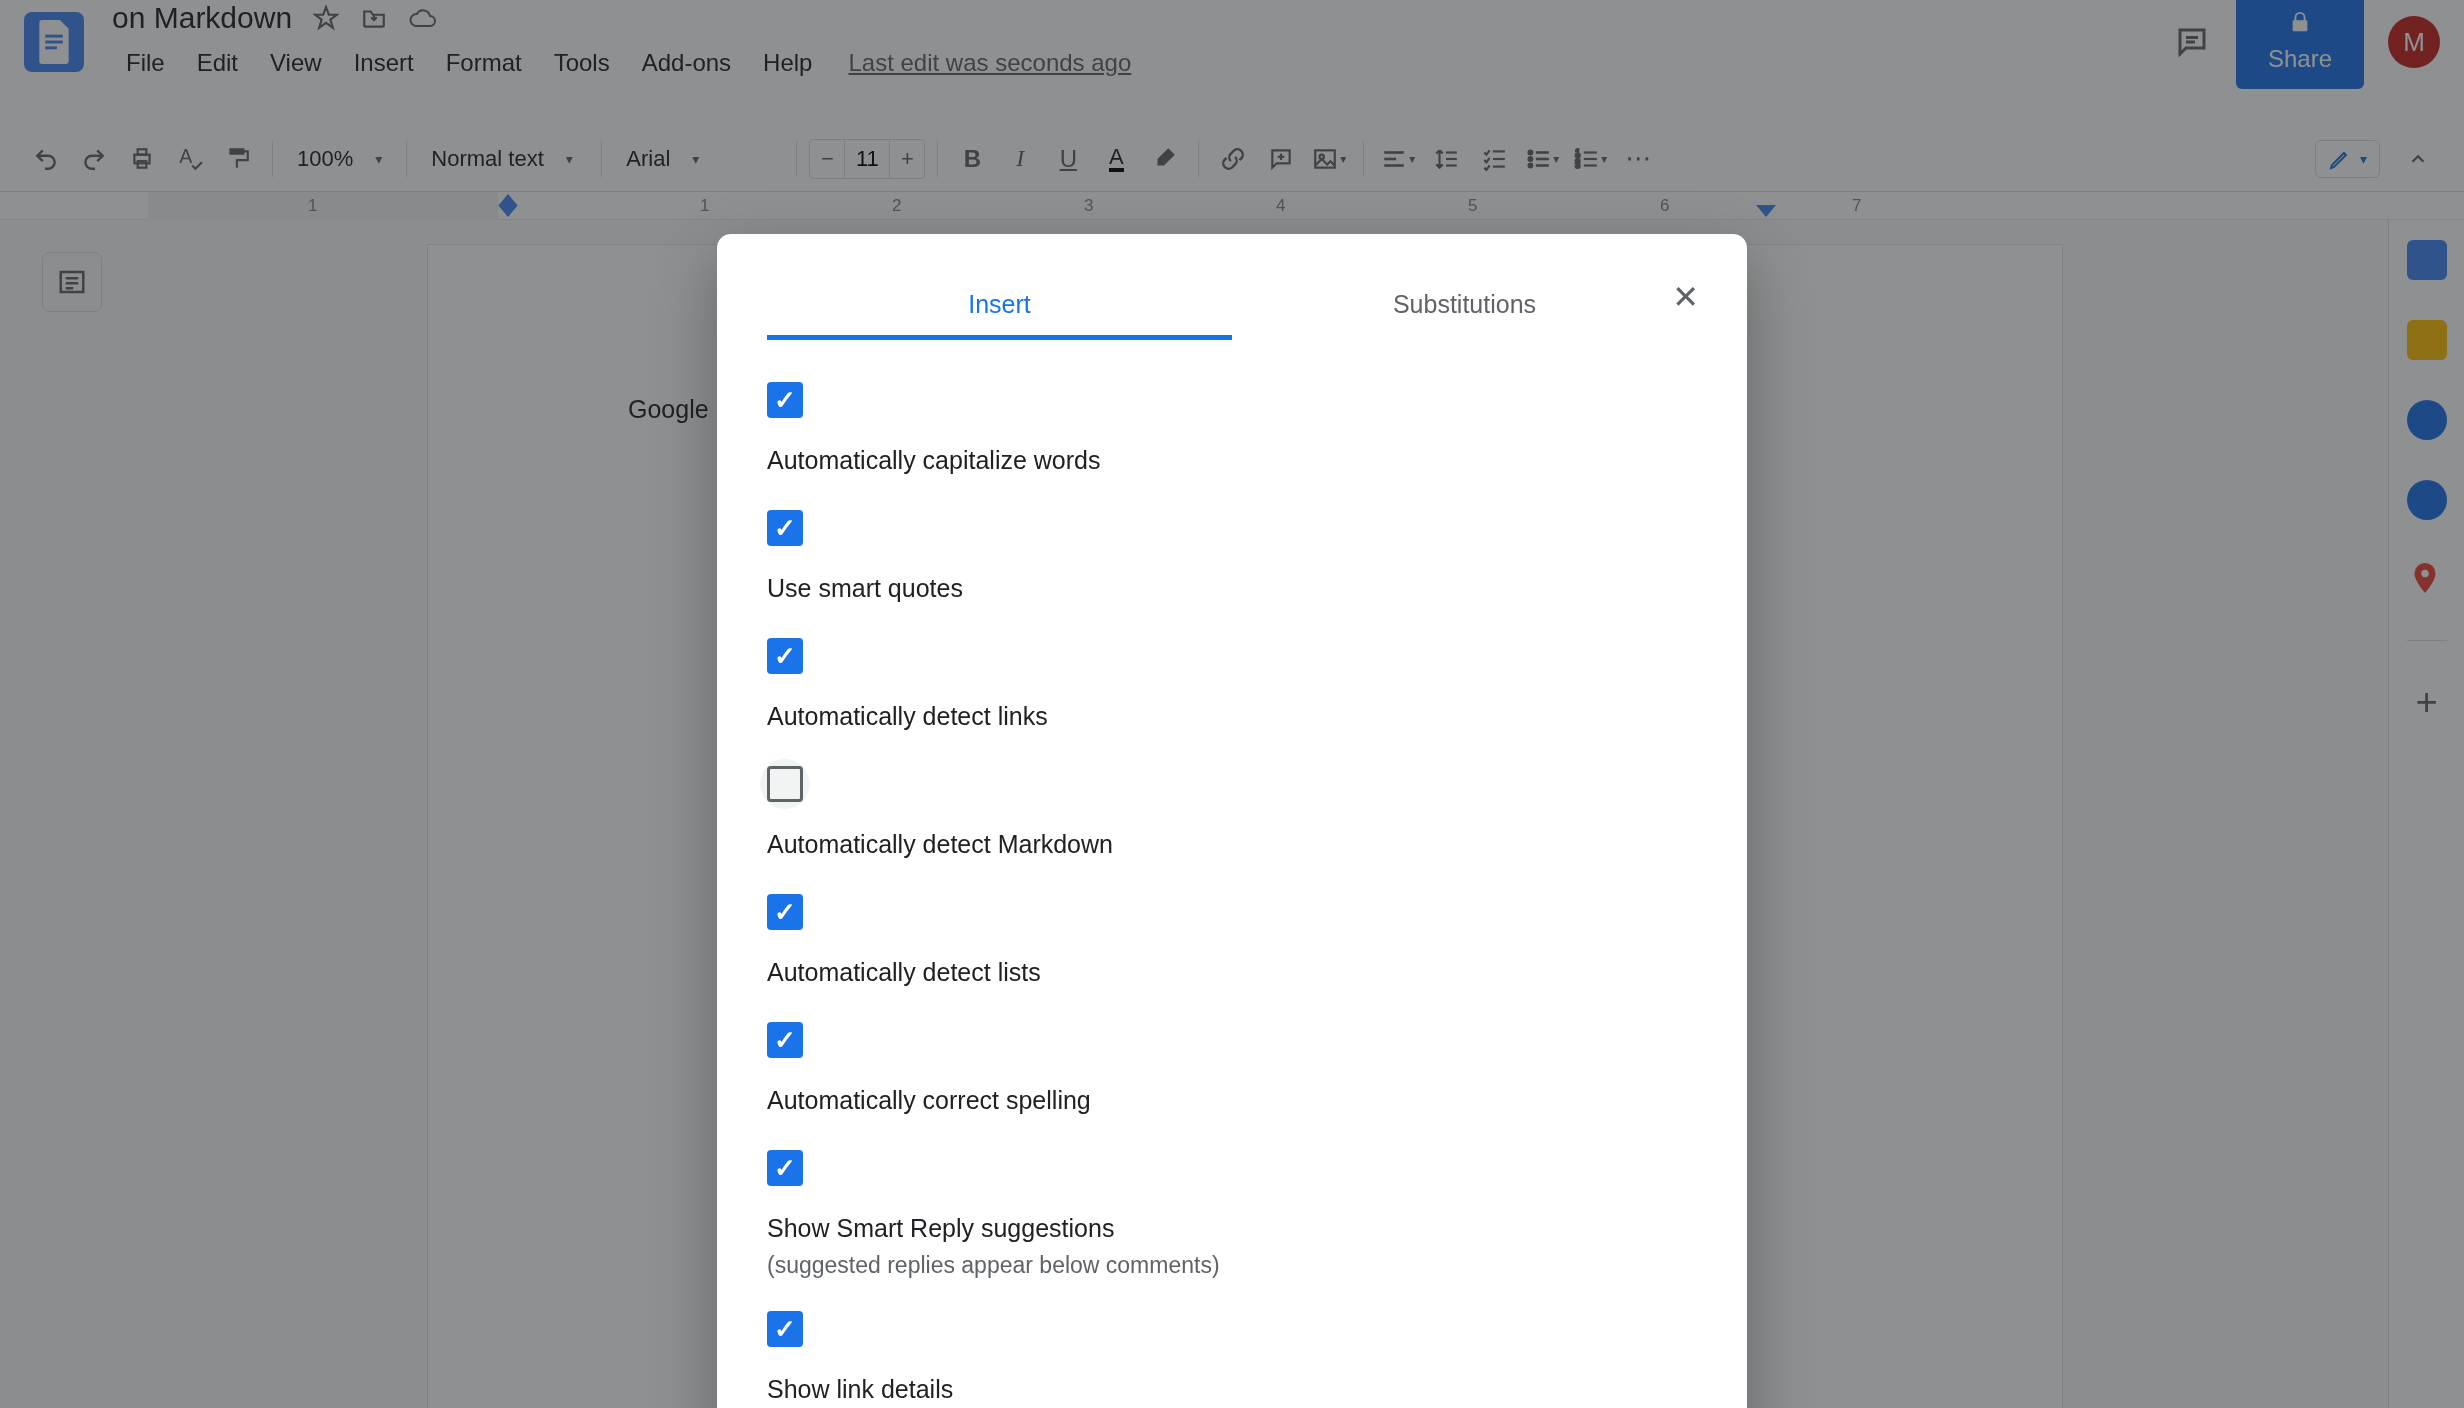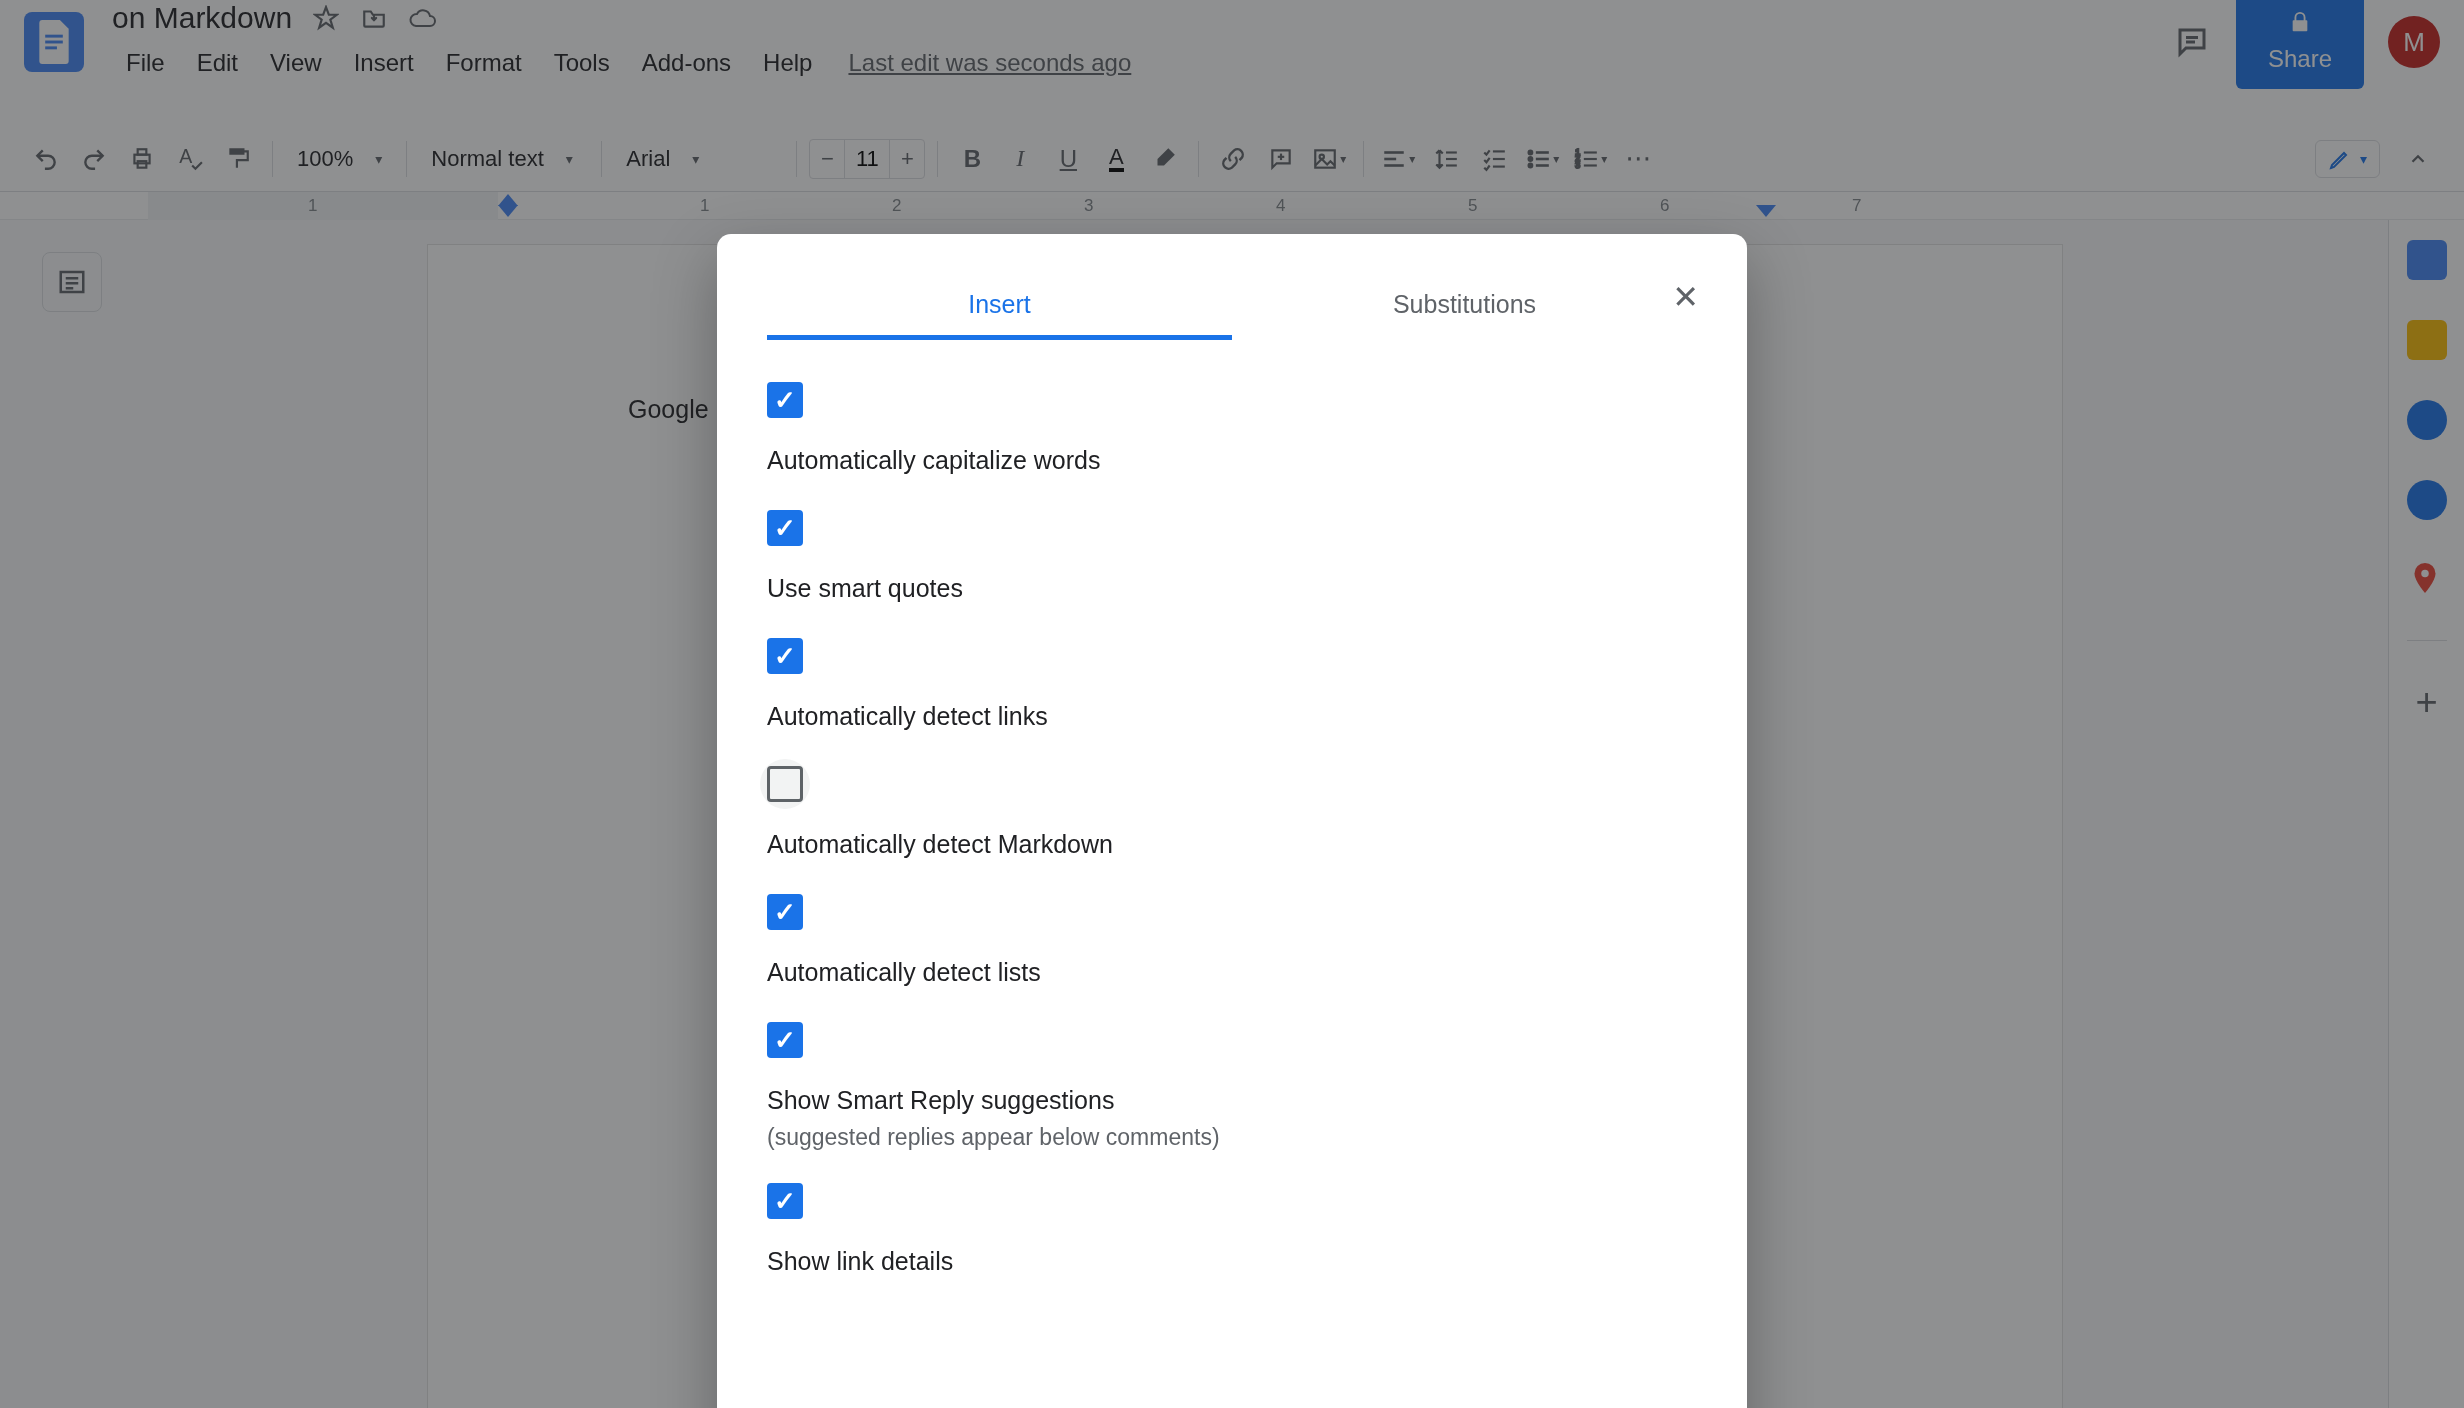--- a/index.html
+++ b/index.html
@@ -363,20 +363,26 @@
         </div>
         <div class="pref-row">
           <div class="cb checked"></div>
           <div>
             <div class="pref-label">Automatically detect lists</div>
           </div>
         </div>
         <div class="pref-row">
           <div class="cb checked"></div>
           <div>
+            <div class="pref-label">Automatically correct spelling</div>
+          </div>
+        </div>
+        <div class="pref-row">
+          <div class="cb checked"></div>
+          <div>
             <div class="pref-label">Show Smart Reply suggestions</div>
             <div class="pref-sub">(suggested replies appear below comments)</div>
           </div>
         </div>
         <div class="pref-row">
           <div class="cb checked"></div>
           <div>
             <div class="pref-label">Show link details</div>
           </div>
         </div>

